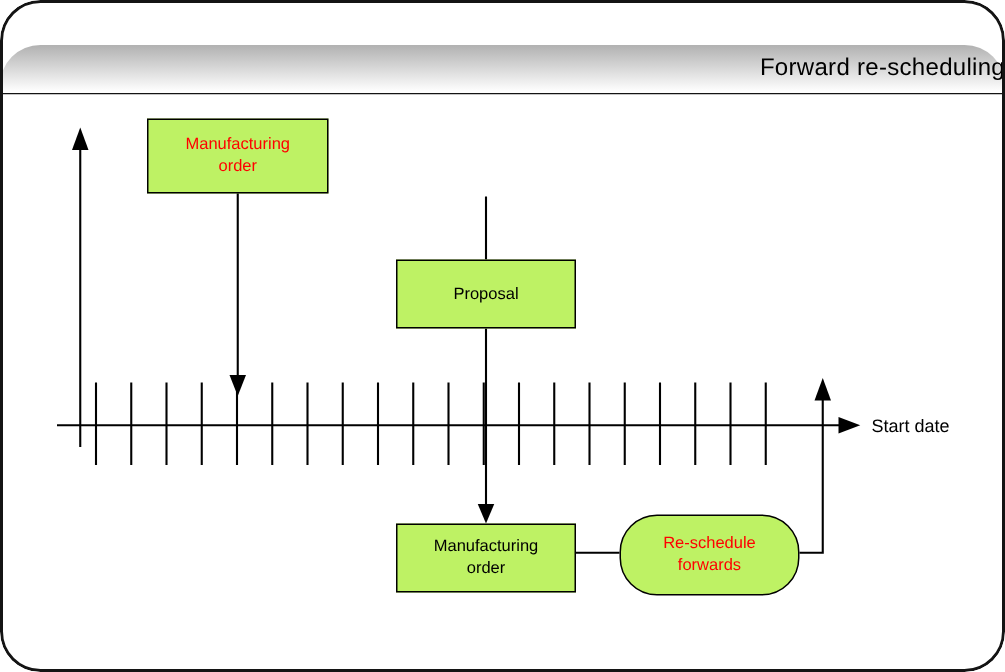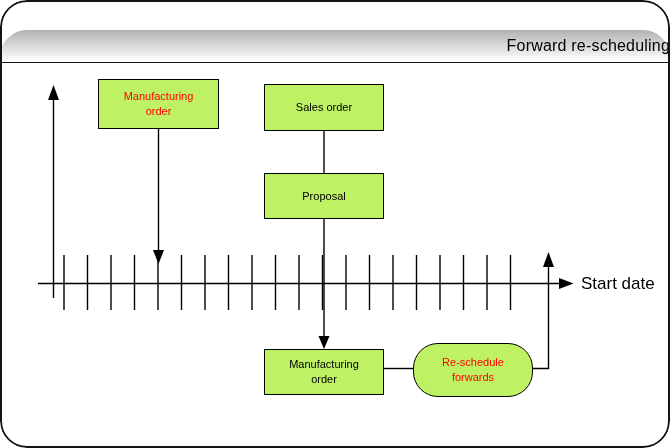--- a/index.html
+++ b/index.html
@@ -70,21 +70,21 @@
     text-align: center;
     font-size: 11px;
     line-height: 15px;
     color: #000000;
     white-space: pre-line;
     z-index: 10;
   }
   .stadium { border-radius: 25px; }
   .axis-label {
     position: absolute;
-    font-size: 17px;
+    font-size: 12px;
     line-height: 14px;
     color: #000000;
     z-index: 10;
     white-space: nowrap;
   }
 </style>
 </head>
 <body>
 
 <div class="page">
@@ -150,23 +150,20 @@
       <polyline points="533,368.5 548.5,368.5 548.5,266"></polyline>
       <polygon points="548.5,252 543,267 554,267"></polygon>
     </g>
   </svg>
 
   <div class="node" style="left:98px; top:79px; width:121px; height:50px;">
     <span style="color: rgb(255, 0, 0);">Manufacturing
 order</span>
   </div>
 
-  <div class="node" style="left:264px; top:84px; width:120px; height:47px;">
-    <span style="color: rgb(0, 0, 0);">Sales order</span>
-  </div>
 
   <div class="node" style="left:264px; top:173px; width:120px; height:46px;">
     <span style="color: rgb(0, 0, 0);">Proposal</span>
   </div>
 
   <div class="node" style="left:264px; top:349px; width:120px; height:46px;">
     <span style="color: rgb(0, 0, 0);">Manufacturing
 order</span>
   </div>
 

